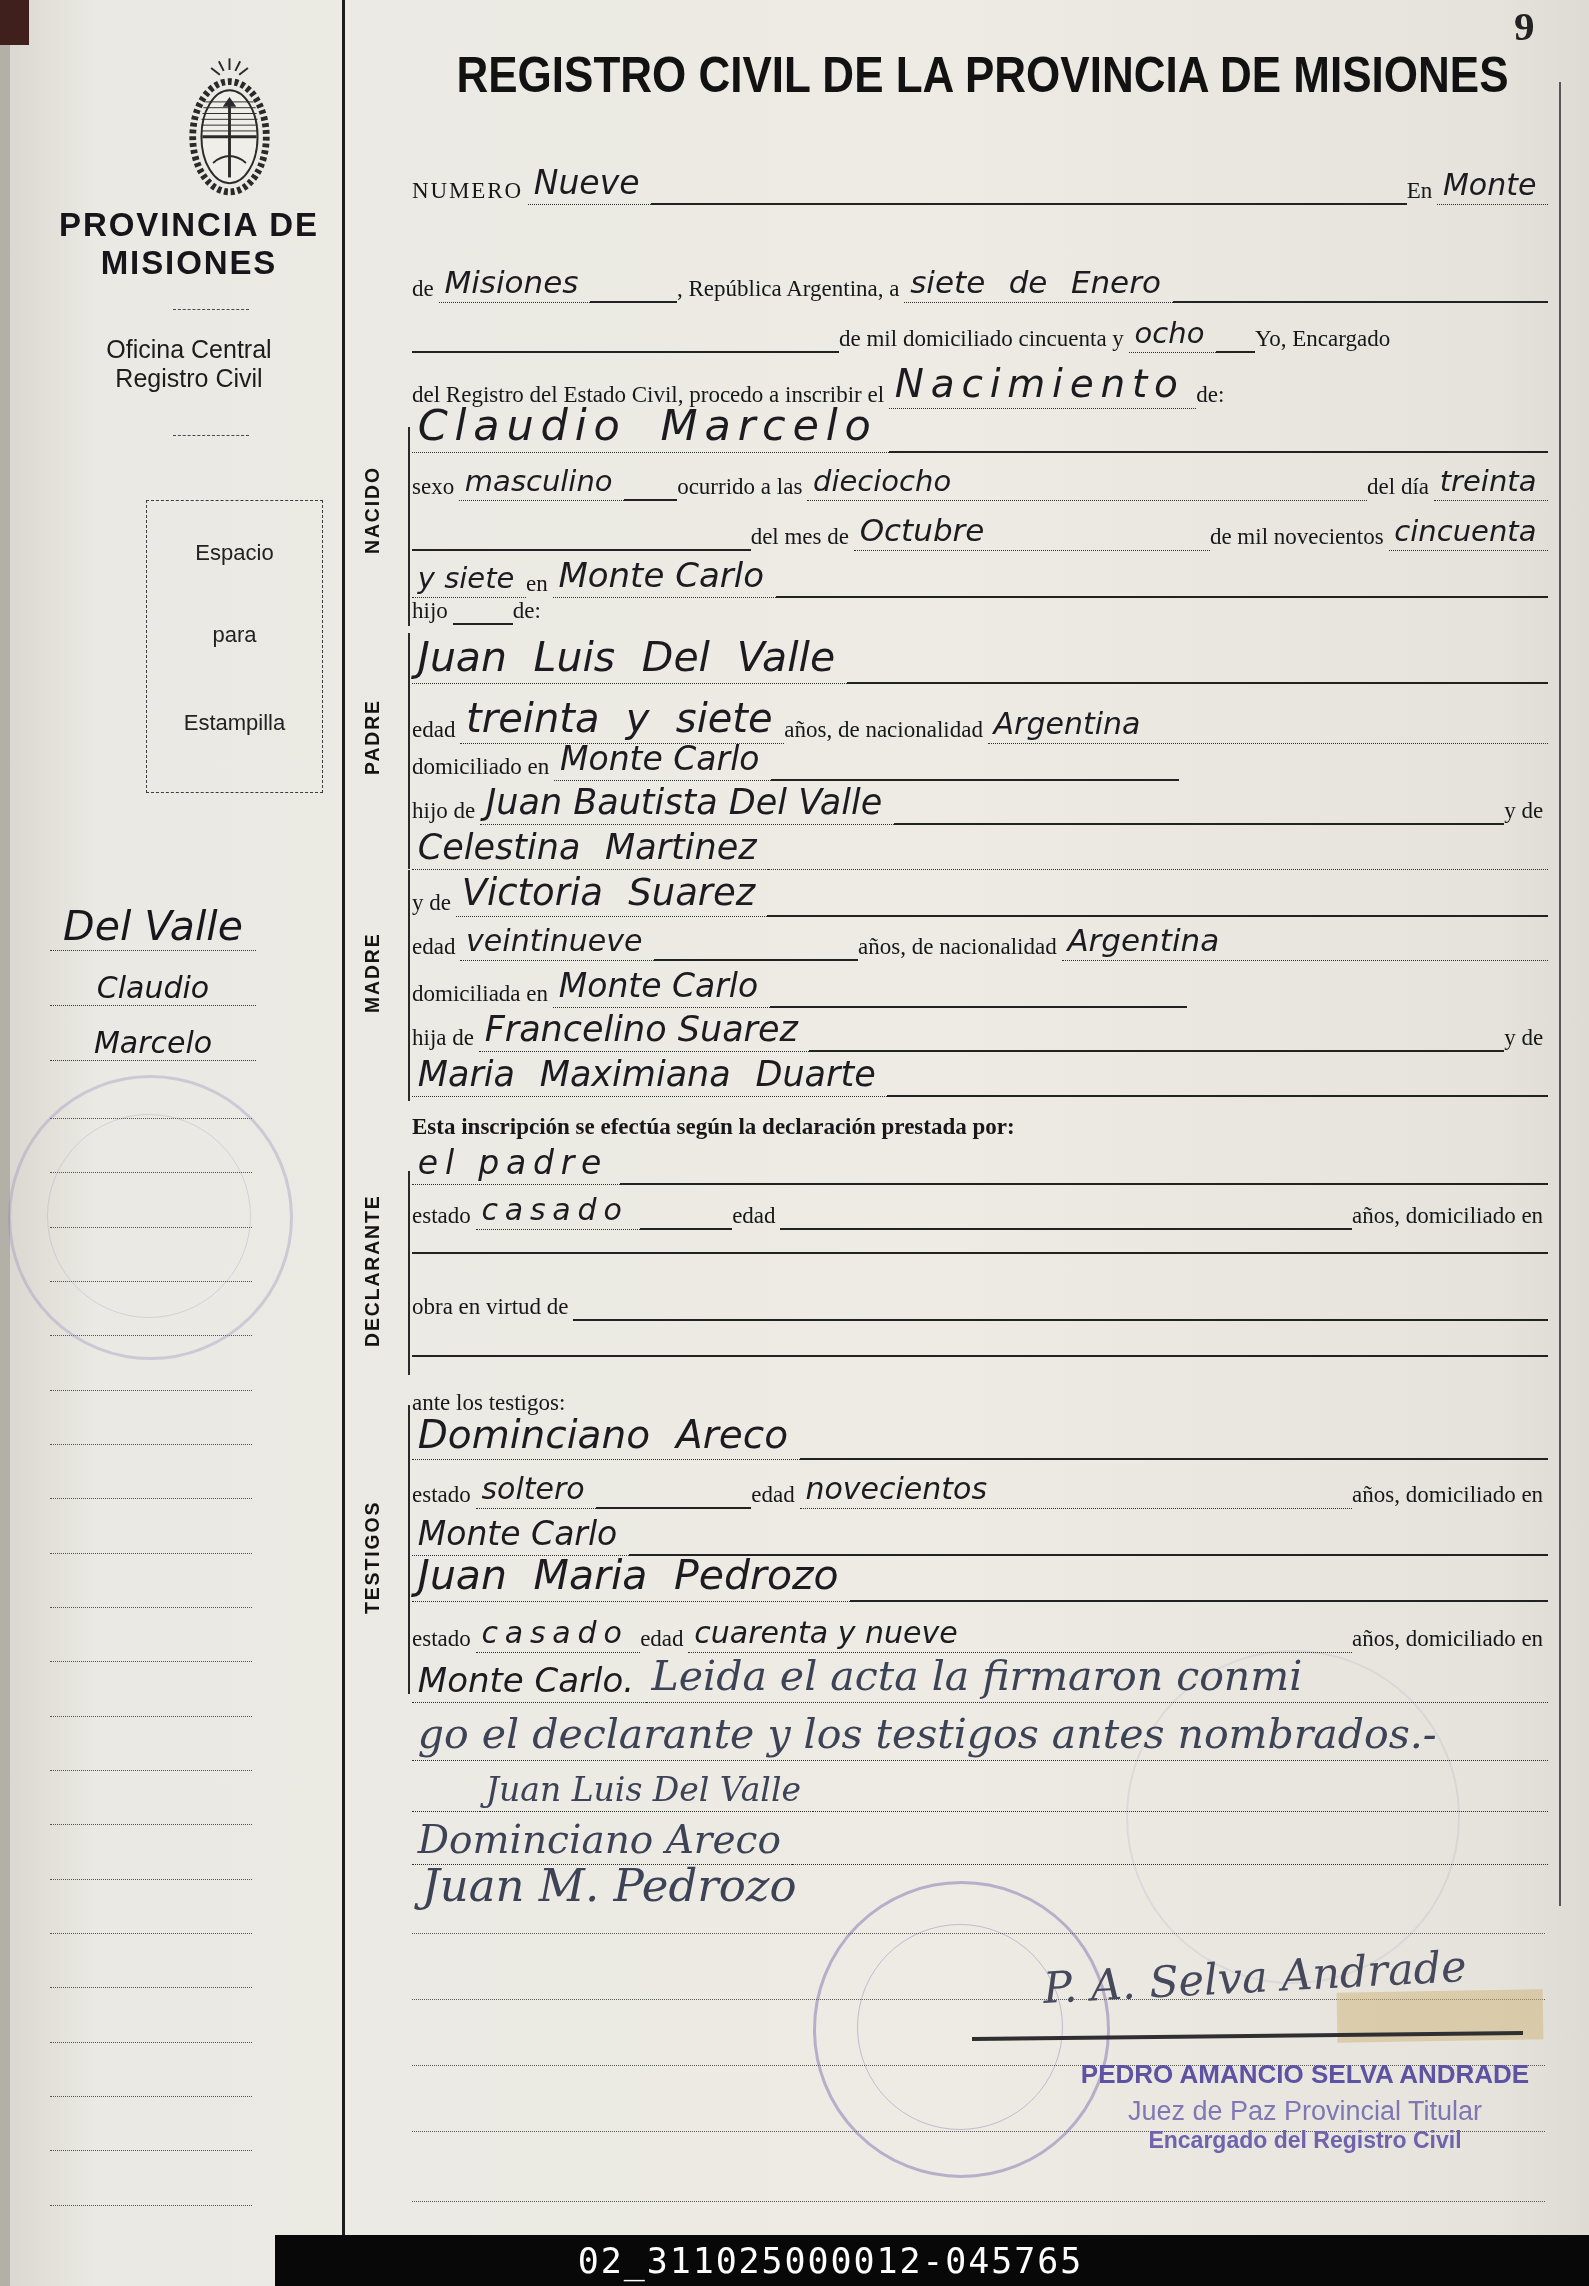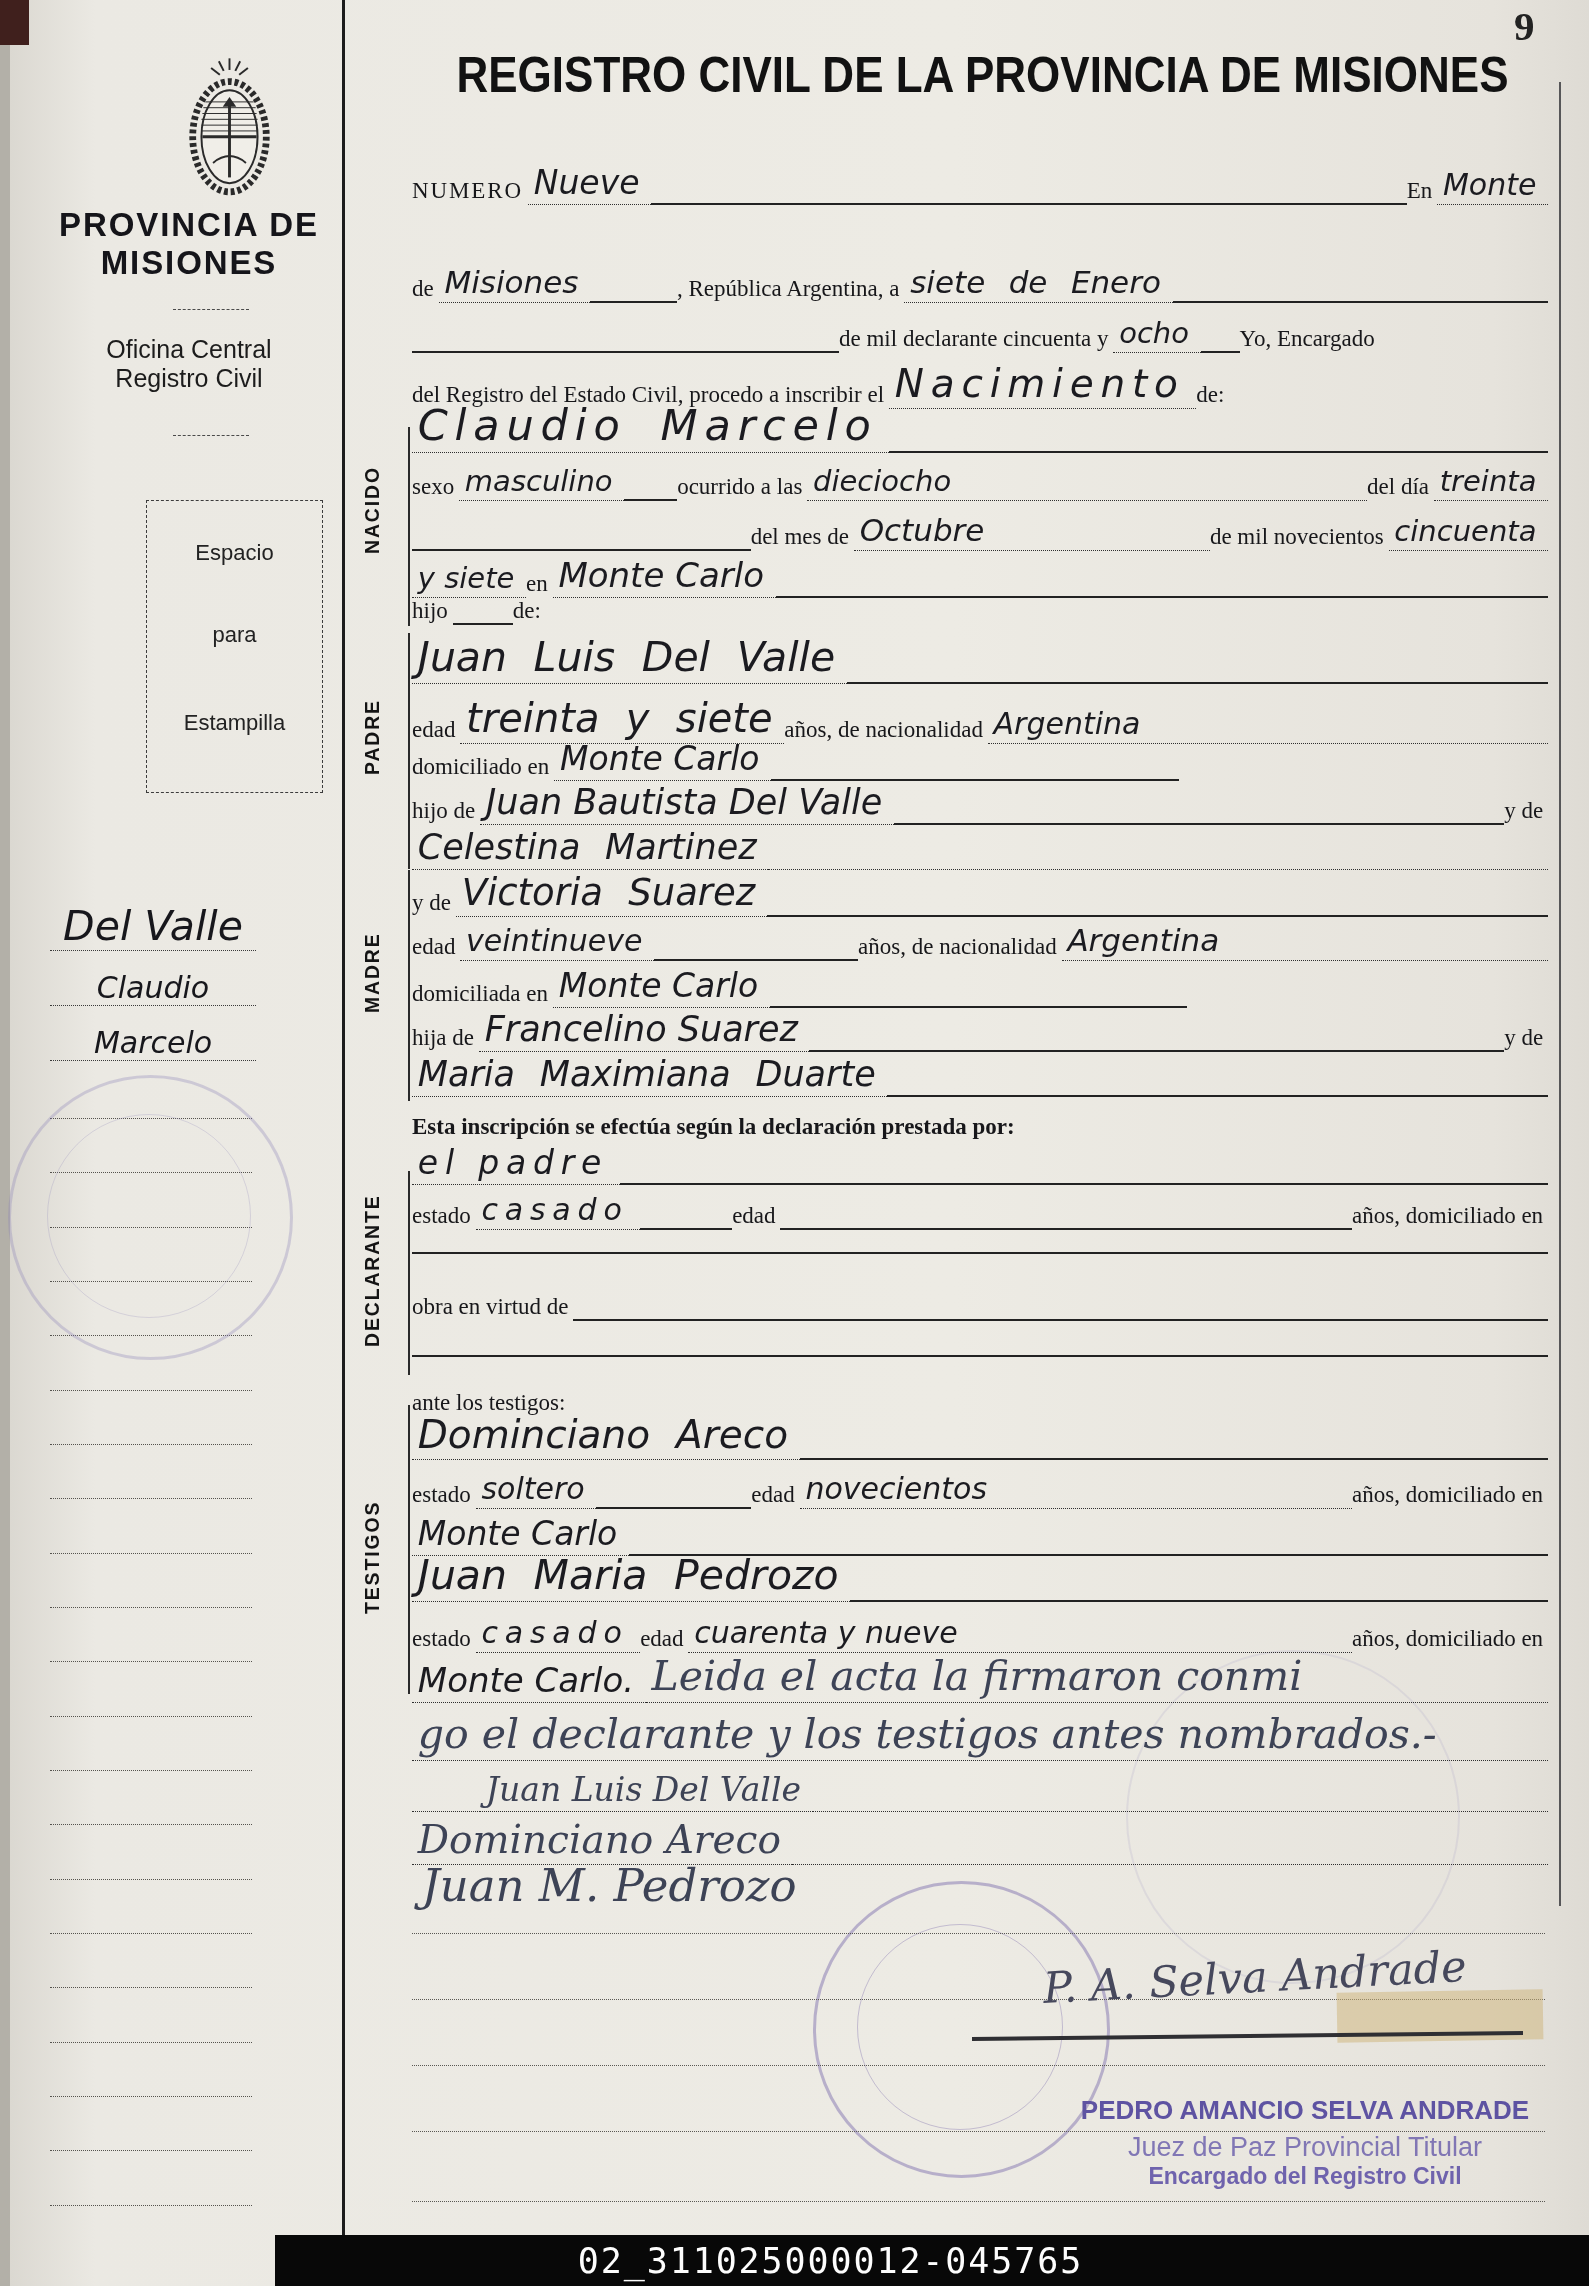--- a/index.html
+++ b/index.html
@@ -45,21 +45,21 @@
         letter-spacing:1.9px;color:#141414;text-align:center;}
   .sline{position:absolute;left:408px;width:1.9px;background:#2a2a2a;}
   .bline{position:absolute;left:412px;right:44px;border-bottom:1.9px dotted #5a5853;height:0;}
   
   .sello-firma{position:absolute;left:1043px;top:1952px;font-family:"DejaVu Serif",serif;font-style:italic;
         font-size:43px;color:#46485c;transform:rotate(-3deg);white-space:nowrap;}
   .tan-patch{position:absolute;left:1337px;top:1991px;width:206px;height:50px;
         background:rgba(206,180,120,.5);transform:rotate(-1deg);}
   .firma-underline{position:absolute;left:972px;top:2034px;width:551px;height:3.9px;background:#2f2f33;transform:rotate(-.6deg);}
   .sello-text{position:absolute;left:1048px;width:514px;text-align:center;
-        font-family:"Liberation Sans",sans-serif;color:#6f63ad;margin-top:36px;}
+        font-family:"Liberation Sans",sans-serif;color:#6f63ad;}
   .barcode-bar{position:absolute;left:275px;top:2235px;width:1315px;height:51px;background:#080808;
         display:flex;align-items:center;justify-content:center;}
   .barcode-bar span{font-family:"DejaVu Sans Mono",monospace;font-size:35px;color:#fdfdfd;letter-spacing:1.9px;
         transform:translateX(-102px);}
 </style>
 </head>
 <body>
 
 <div class="doc">
   <div class="edge-left"></div>
@@ -160,21 +160,21 @@
   <div class="prow" style="top:264px">
     <span class="pl">de</span>
     <span class="hw fv" style="font-size:31px">Misiones</span>
     <span class="fillfix" style="width:87px"></span>
     <span class="pl">, República Argentina, a</span>
     <span class="hw fv ws" style="font-size:31px">siete de Enero</span>
     <span class="fill"></span>
   </div>
   <div class="prow" style="top:316px">
     <span class="fill" style="max-width:427px"></span>
-    <span class="pl">de mil declarante cincuenta y</span>
+    <span class="pl">de mil domiciliado cincuenta y</span>
     <span class="hw fv" style="font-size:29px">ocho</span>
     <span class="fillfix" style="width:39px"></span>
     <span class="pl">Yo, Encargado</span>
   </div>
   <div class="prow" style="top:361px">
     <span class="pl">del Registro del Estado Civil, procedo a inscribir el</span>
     <span class="hw fv ls" style="font-size:39px">Nacimiento</span>
     <span class="pl">de:</span>
   </div>
   <div class="prow" style="top:400px">

